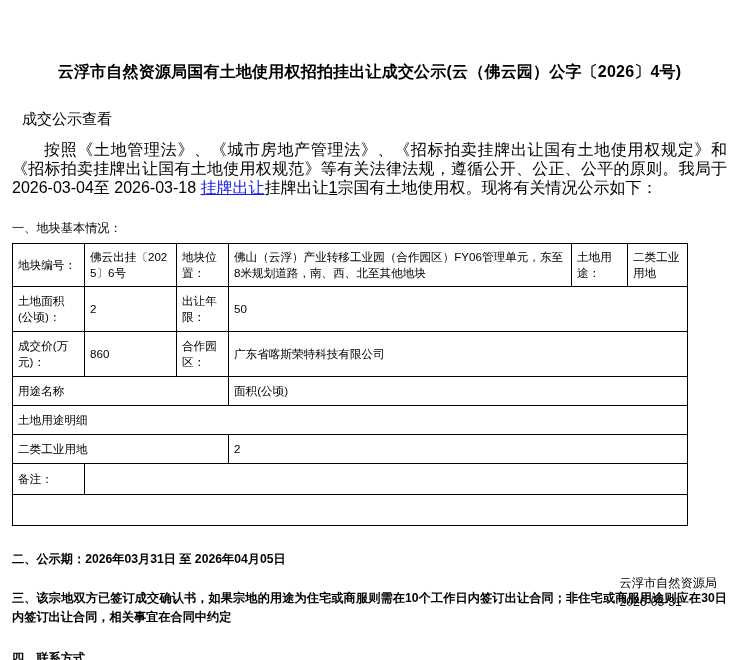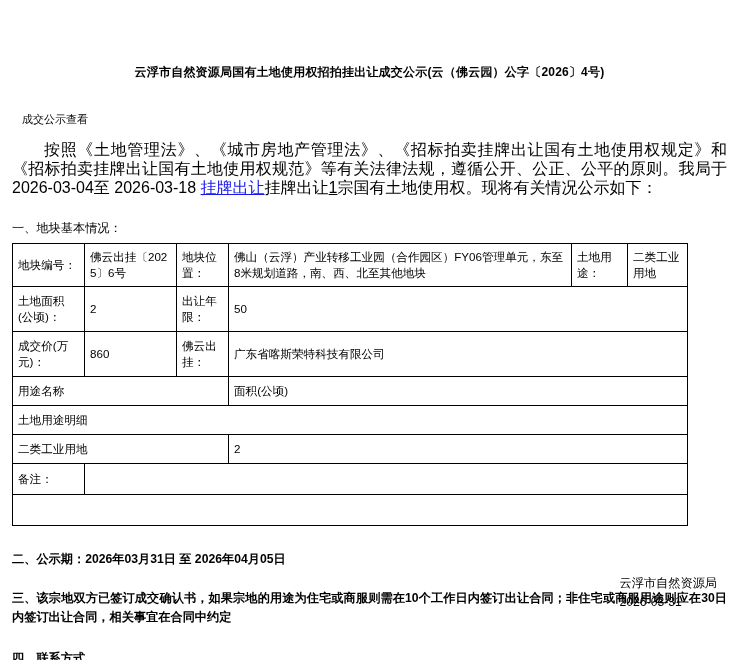--- a/index.html
+++ b/index.html
@@ -21,29 +21,29 @@
     width: 739px;
     height: 660px;
     box-sizing: border-box;
     padding: 0 12px;
   }
 
   
   .doc-title {
     text-align: center;
     font-weight: bold;
-    font-size: 12px;
+    font-size: 16px;
     letter-spacing: 0.2px;
     padding-top: 62px;
     line-height: 20px;
   }
 
   
   .sub-heading {
-    font-size: 11px;
+    font-size: 15px;
     margin-top: 28px;
     margin-left: 10px;
     line-height: 18px;
   }
 
   
   .intro {
     margin-top: 12px;
     font-size: 16px;
     line-height: 19px;
@@ -142,21 +142,21 @@
       </tr>
       <tr class="r2">
         <td class="lbl">土地面积(公顷)：</td>
         <td class="val">2</td>
         <td class="lbl">出让年限：</td>
         <td class="val" colspan="3">50</td>
       </tr>
       <tr class="r3">
         <td class="lbl">成交价(万元)：</td>
         <td class="val">860</td>
-        <td class="lbl">佛云出挂：</td>
+        <td class="lbl">合作园区：</td>
         <td class="val" colspan="3">广东省喀斯荣特科技有限公司</td>
       </tr>
       <tr class="r-detail">
         <td class="lbl" colspan="3">用途名称</td>
         <td class="lbl" colspan="3">面积(公顷)</td>
       </tr>
       <tr class="r-detail">
         <td class="lbl" colspan="6">土地用途明细</td>
       </tr>
       <tr class="r-detail">

